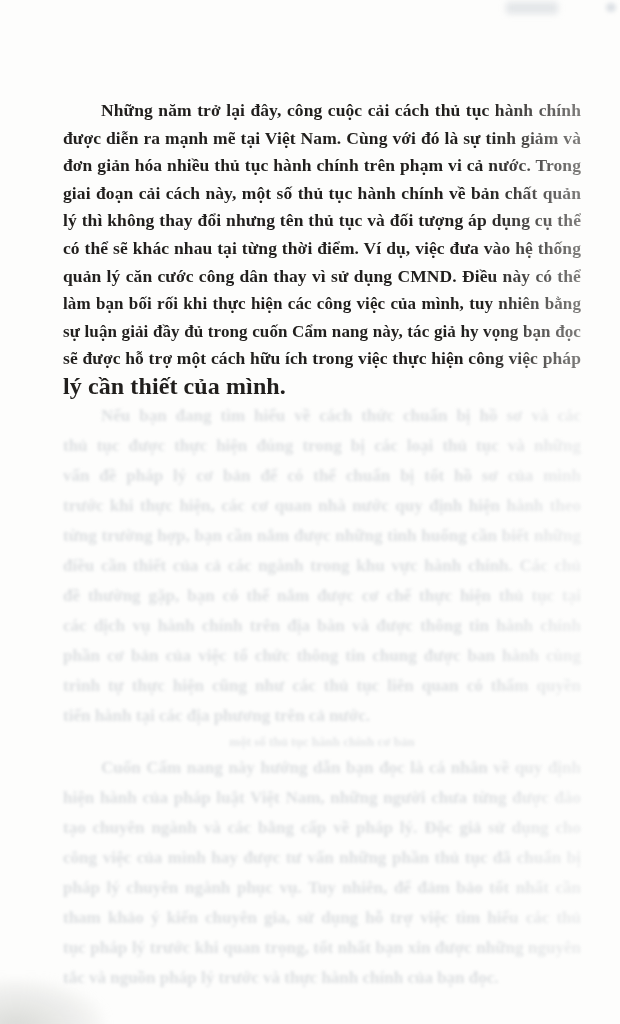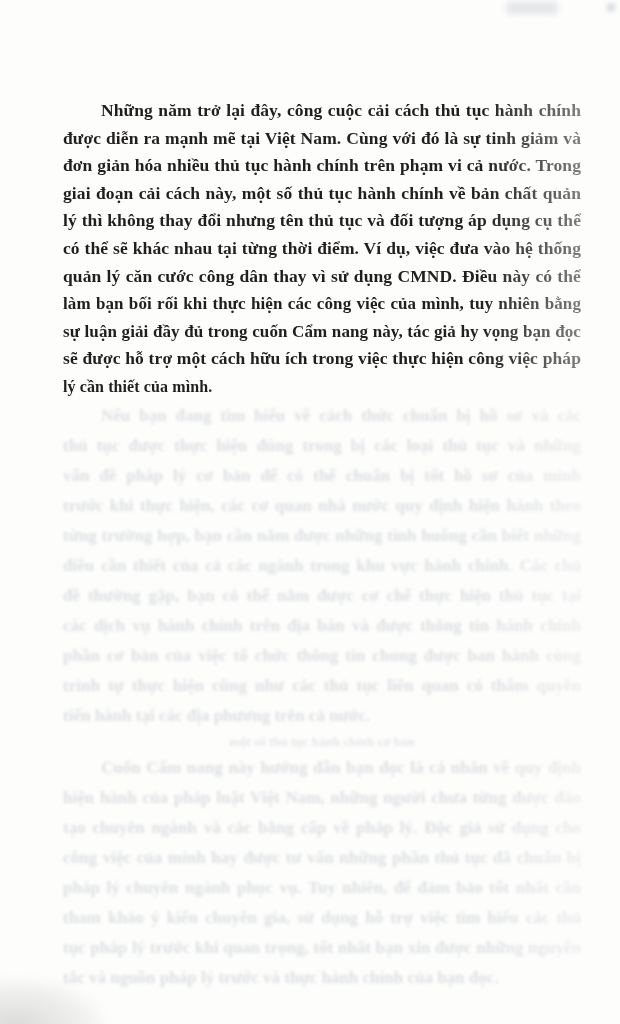--- a/index.html
+++ b/index.html
@@ -4,21 +4,21 @@
 <style>
   html,body{margin:0;padding:0;background:#e9e9e7;}
   .page{
     position:relative;width:620px;height:1024px;margin:0 auto;
     background:#fdfdfc;overflow:hidden;
     font-family:"Liberation Serif","DejaVu Serif",serif;
   }
   .text-col{position:absolute;left:63px;top:97px;width:518px;}
   .line{
     margin:0;padding:0;
-    font-size:16px;font-weight:700;color:#211f1d;
+    font-size:24px;font-weight:700;color:#211f1d;
     line-height:27.6px;height:27.6px;overflow:hidden;
     text-align:justify;text-align-last:justify;
     letter-spacing:0.1px;
   }
   .line.indent{text-indent:38px;}
   .line.lastline{text-align-last:left;}
   
   .ghost-block{margin:0;padding:0;}
   .gline{
     margin:0;padding:0;

